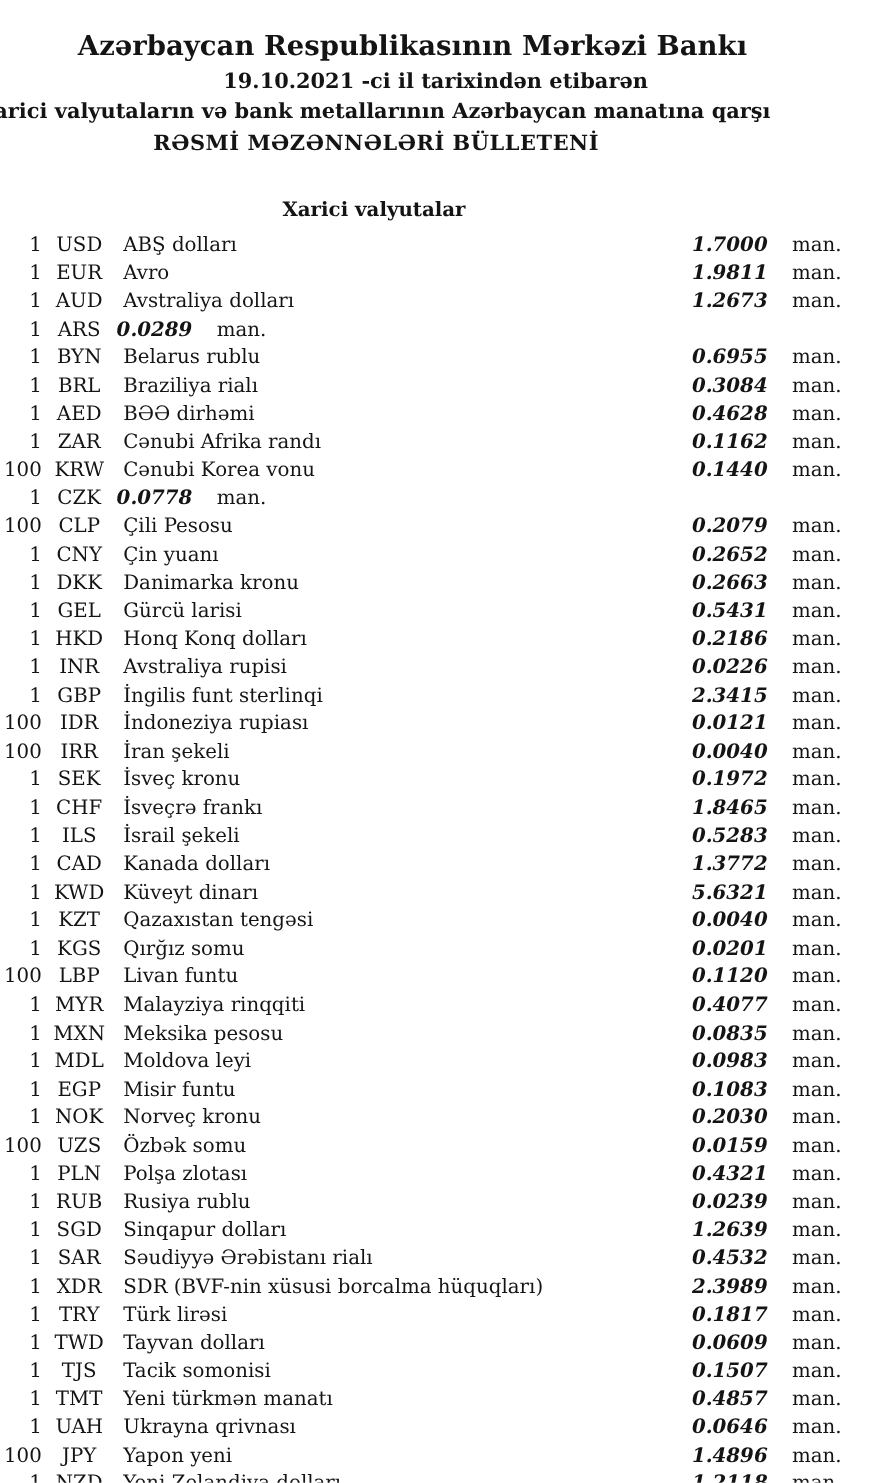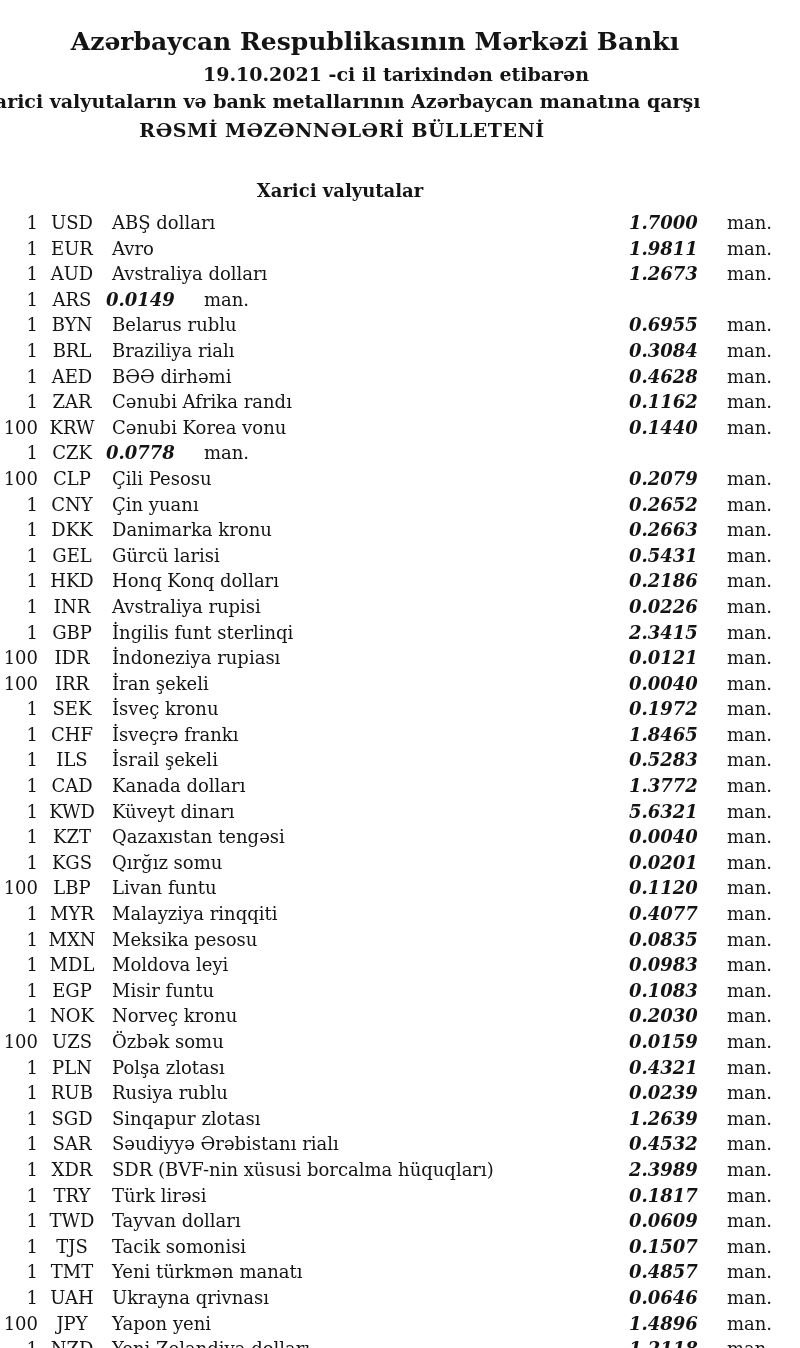--- a/index.html
+++ b/index.html
@@ -59,21 +59,21 @@
     align-items: baseline;
     height: 25.6px;
     line-height: 25.6px;
     font-size: 18px;
     white-space: nowrap;
   }
   .qty  { width: 38px; text-align: right; }
   .code { width: 68px; text-align: center; }
   .name { flex: 1; padding-left: 6px; overflow: hidden; }
   .rate { width: 84px; text-align: left; font-weight: bold; font-style: italic; }
-  .unit { width: 59px; text-align: right; }
+  .unit { width: 59px; text-align: center; }
 </style>
 </head>
 <body>
 
 <header class="doc-header">
   <h1 class="bank-title">Azərbaycan Respublikasının Mərkəzi Bankı</h1>
   <div class="date-line">19.10.2021 -ci il tarixindən etibarən</div>
   <div class="sub-line-1">xarici valyutaların və bank metallarının Azərbaycan manatına qarşı</div>
   <div class="sub-line-2">RƏSMİ MƏZƏNNƏLƏRİ BÜLLETENİ</div>
 </header>
@@ -98,21 +98,21 @@
       <div class="row">
     <span class="qty">1</span>
     <span class="code">AUD</span>
     <span class="name">Avstraliya dolları</span>
     <span class="rate">1.2673</span>
     <span class="unit">man.</span>
   </div>
       <div class="row">
     <span class="qty">1</span>
     <span class="code">ARS</span>
-    <span class="rate">0.0149</span>
+    <span class="rate">0.0289</span>
     <span class="unit">man.</span>
   </div>
       <div class="row">
     <span class="qty">1</span>
     <span class="code">BYN</span>
     <span class="name">Belarus rublu</span>
     <span class="rate">0.6955</span>
     <span class="unit">man.</span>
   </div>
       <div class="row">
@@ -320,21 +320,21 @@
       <div class="row">
     <span class="qty">1</span>
     <span class="code">RUB</span>
     <span class="name">Rusiya rublu</span>
     <span class="rate">0.0239</span>
     <span class="unit">man.</span>
   </div>
       <div class="row">
     <span class="qty">1</span>
     <span class="code">SGD</span>
-    <span class="name">Sinqapur zlotası</span>
+    <span class="name">Sinqapur dolları</span>
     <span class="rate">1.2639</span>
     <span class="unit">man.</span>
   </div>
       <div class="row">
     <span class="qty">1</span>
     <span class="code">SAR</span>
     <span class="name">Səudiyyə Ərəbistanı rialı</span>
     <span class="rate">0.4532</span>
     <span class="unit">man.</span>
   </div>

